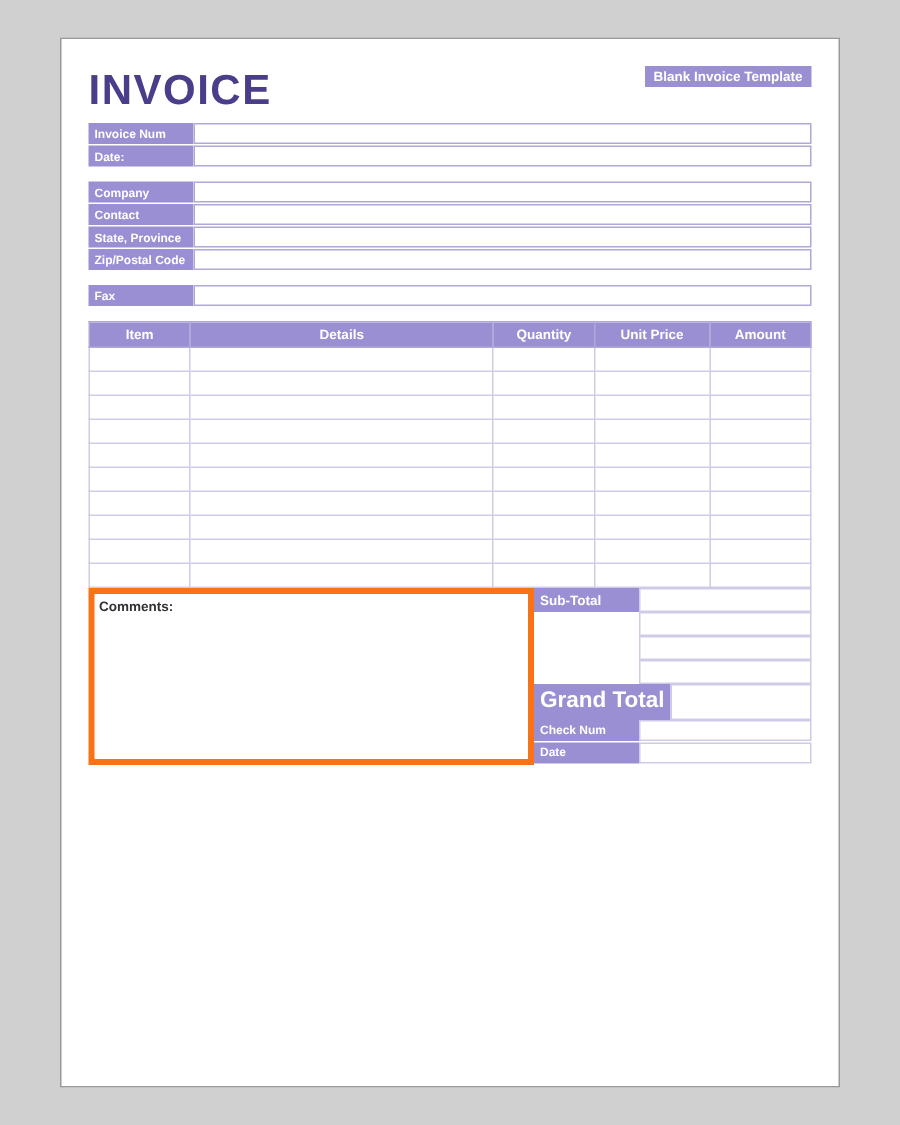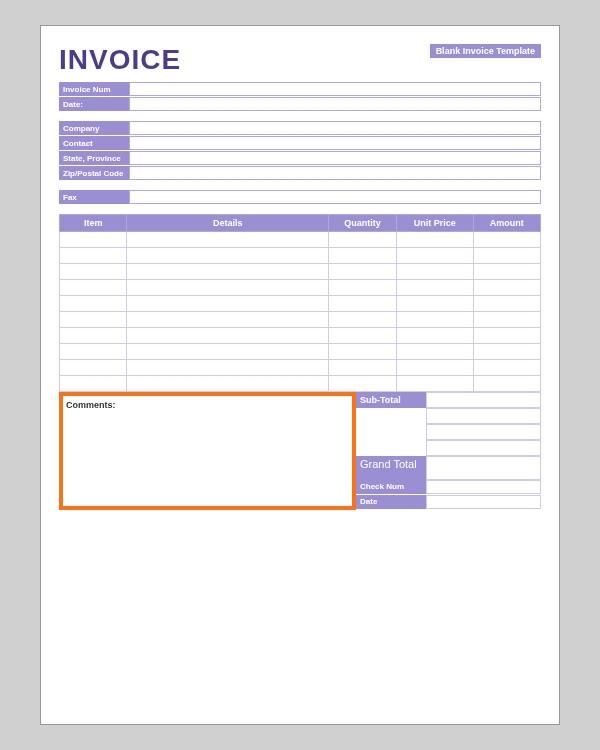--- a/index.html
+++ b/index.html
@@ -156,22 +156,22 @@
       font-weight: bold;
       color: #333;
       text-align: right;
     }
     .grand-total-row {
       display: flex;
     }
     .grand-total-label {
       background: #9b8fd4;
       color: #fff;
-      font-size: 11px;
-      font-weight: normal;
+      font-size: 15px;
+      font-weight: bold;
       padding: 2px 4px;
       min-width: 70px;
       line-height: 1.2;
     }
     .grand-total-value {
       flex: 1;
       border: 1px solid #d0cce8;
       min-height: 24px;
     }
     .payment-row {

